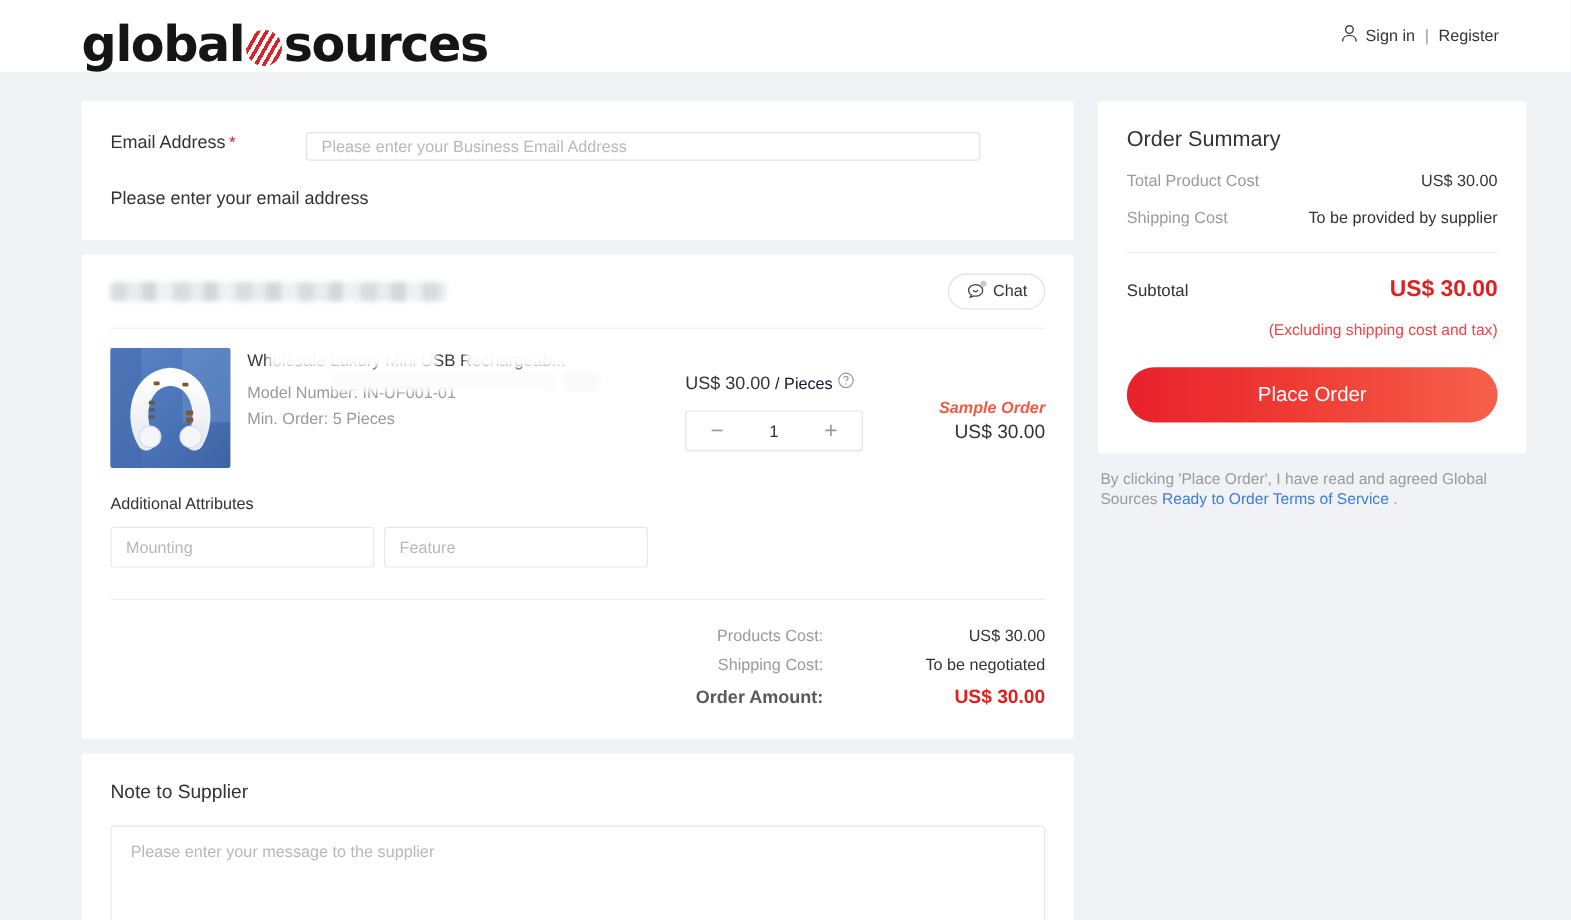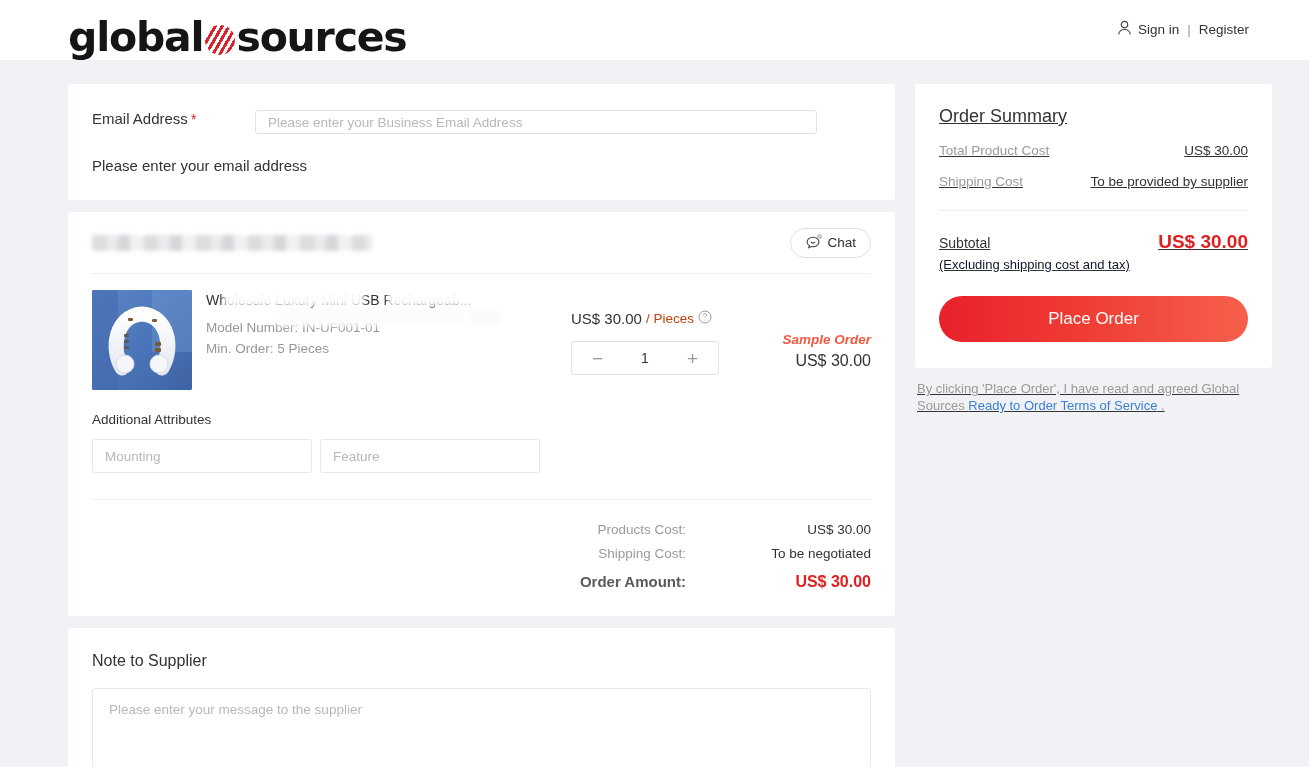--- a/index.html
+++ b/index.html
@@ -62,21 +62,21 @@
   .hdr-sep { color: #999; margin: 0 2px; }
 
   
   .page {
     display: flex;
     gap: 20px;
     padding: 24px 38px 0 68px;
     align-items: flex-start;
   }
   .col-left { width: 827px; flex: 0 0 827px; }
-  .col-right { width: 357px; flex: 0 0 357px; text-decoration: underline; }
+  .col-right { width: 357px; flex: 0 0 357px; }
 
   .card {
     background: #ffffff;
     border-radius: 3px;
     margin-bottom: 12px;
   }
 
   
   .email-card { padding: 26px 24px 26px 24px; }
   .email-row { display: flex; }
@@ -186,21 +186,21 @@
 
   .price-col { width: 150px; flex: 0 0 150px; padding-top: 20px; }
   .unit-price {
     font-size: 15px;
     color: #333;
     white-space: nowrap;
     display: flex;
     align-items: center;
     gap: 4px;
   }
-  .unit-price .per { color: #c2410c; font-size: 13.5px; }
+  .unit-price .per { color: #0f172a; font-size: 13.5px; }
   .help-icon { display: block; }
   .stepper {
     margin-top: 14px;
     width: 148px; height: 34px;
     border: 1px solid #e3e3e3;
     border-radius: 3px;
     display: flex;
     align-items: center;
     justify-content: space-between;
     padding: 0 14px;
@@ -305,24 +305,24 @@
   .sum-divider { border-top: 1px solid #eeeeee; margin: 21px 0 0 0; }
   .subtotal-row {
     display: flex;
     justify-content: space-between;
     align-items: baseline;
     margin-top: 20px;
   }
   .subtotal-label { font-size: 14px; color: #333; }
   .subtotal-value { font-size: 19px; color: #e02020; font-weight: bold; }
   .excl {
-    text-align: left;
+    text-align: right;
     font-size: 13px;
-    color: #0f172a;
-    margin-top: 4px;
+    color: #ef4444;
+    margin-top: 14px;
   }
   .place-order {
     margin-top: 24px;
     width: 100%;
     height: 46px;
     border: none;
     border-radius: 23px;
     background: linear-gradient(90deg, #e8212d 0%, #ef3b34 45%, #f6604b 100%);
     color: #ffffff;
     font-size: 17px;

